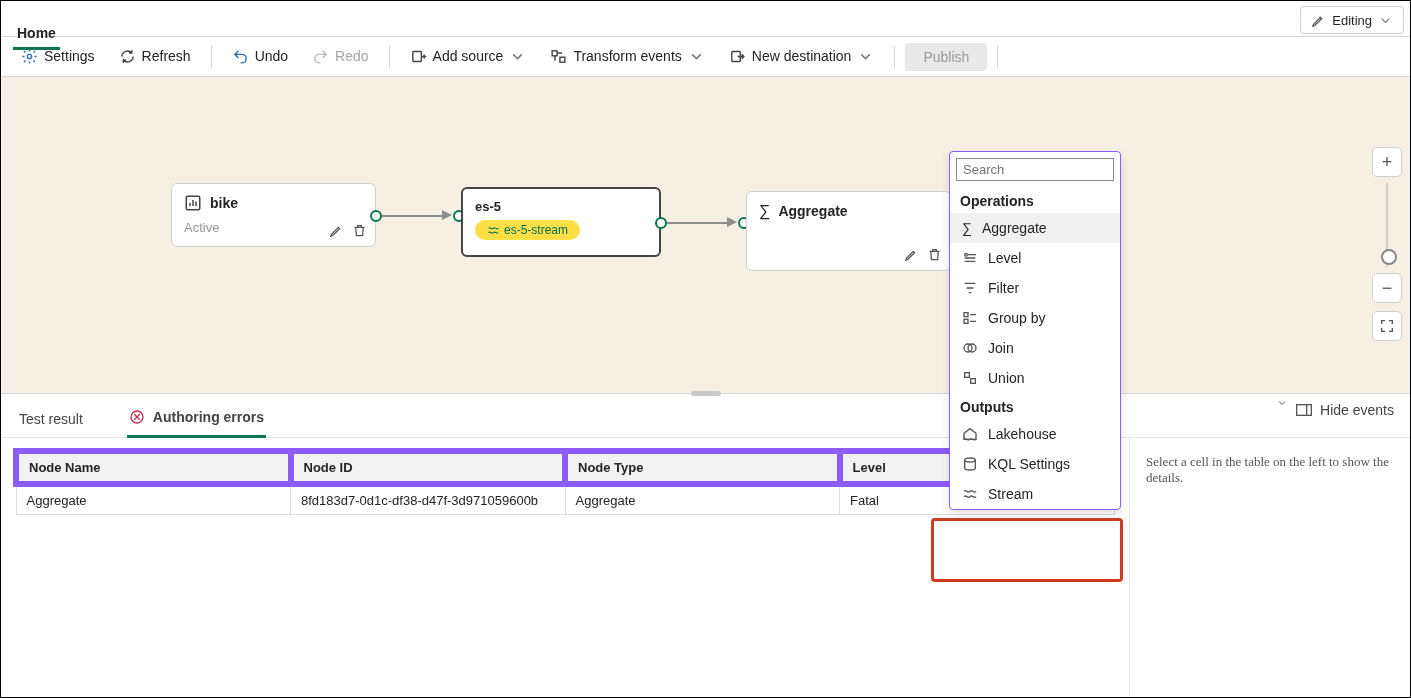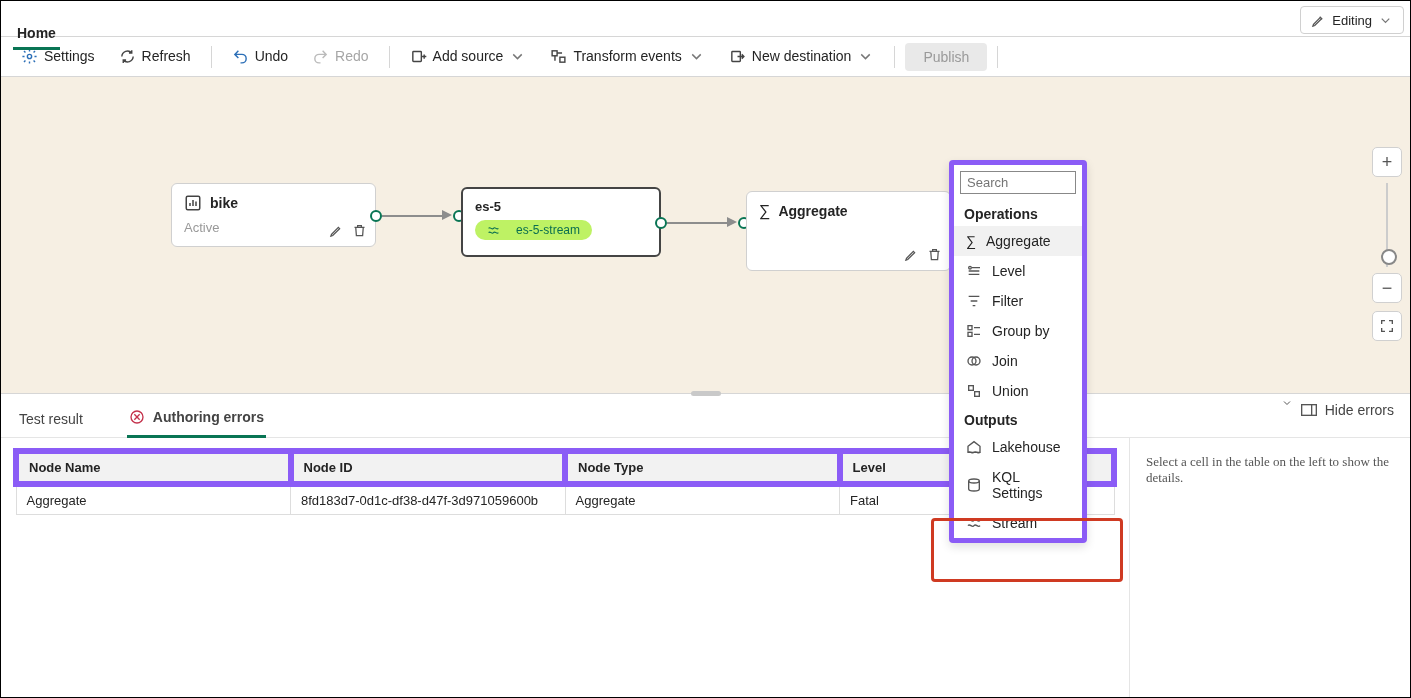--- a/index.html
+++ b/index.html
@@ -99,22 +99,22 @@
     position: absolute; right: 8px; bottom: 8px; display: flex; gap: 8px;
   }
   .node .node-actions svg { width: 15px; height: 15px; cursor: pointer; }
 
   .node.source { left: 170px; top: 106px; }
   .node.stream {
     left: 460px; top: 110px; border: 2px solid #444; width: 200px; height: 70px;
     padding: 10px 12px;
   }
   .stream-pill {
-    display: inline-flex; align-items: center; gap: 16px;
-    background: #bef264; color: #0a6e50;
+    display: inline-flex; align-items: center; gap: 4px;
+    background: #fde047; color: #0a6e50;
     padding: 3px 12px; border-radius: 12px; font-size: 12px; margin-top: 6px;
   }
   .node.op { left: 745px; top: 114px; width: 205px; height: 80px; }
   .circle {
     position: absolute; width: 12px; height: 12px; border-radius: 50%;
     background: #fff; border: 2px solid #097554;
   }
   .line {
     position: absolute; height: 2px; background: #8d8d8d;
   }
@@ -174,23 +174,23 @@
     text-align: left; font-weight: 600; background: #f2f2f2;
     border: 6px solid #8b5cf6; padding: 6px 10px;
   }
   .tbl td { border: 1px solid #ddd; padding: 6px 10px; }
   .side-msg {
     width: 280px; padding: 16px; font-size: 13px; color: #555; font-family: Liberation Serif, serif;
   }
 
   
   .popup {
-    position: absolute; left: 948px; top: 150px; width: 138px;
-    background: #fff; border: 5px solid #8b5cf6; border-radius: 4px;
-    box-shadow: 0 4px 10px rgba(0,0,0,0.12); z-index: 20; margin-top: 9px;
+    position: absolute; left: 948px; top: 150px; width: 172px;
+    background: #fff; border: 1px solid #8b5cf6; border-radius: 4px;
+    box-shadow: 0 4px 10px rgba(0,0,0,0.12); z-index: 20;
   }
   .popup input {
     width: calc(100% - 12px); margin: 6px; padding: 3px 6px;
     border: 1px solid #888; font-size: 13px;
   }
   .popup .group-label {
     font-weight: 600; padding: 6px 10px 4px; font-size: 14px;
   }
   .popup .item {
     display: flex; align-items: center; gap: 10px; padding: 7px 12px;
@@ -367,21 +367,21 @@
     </div>
   </div>
   <div class="hide-details">
     <svg class="chev" style="position:relative;top:-7px;" viewBox="0 0 24 24" fill="none" stroke="#555" stroke-width="2">
         <path d="M6 9l6 6 6-6"></path>
       </svg>
     <svg class="ic" viewBox="0 0 24 18" fill="none" stroke="#555" stroke-width="2">
         <rect x="1" y="1" width="22" height="16"></rect>
         <path d="M16 1v16"></path>
       </svg>
-    <span>Hide errors</span>
+    <span>Hide events</span>
   </div>
 
   <div class="detail-body">
     <div class="table-wrap">
       <table class="tbl">
         <thead>
             <tr>
           <th style="width:25%">Node Name</th>
           <th style="width:25%">Node ID</th>
           <th style="width:25%">Node Type</th>

